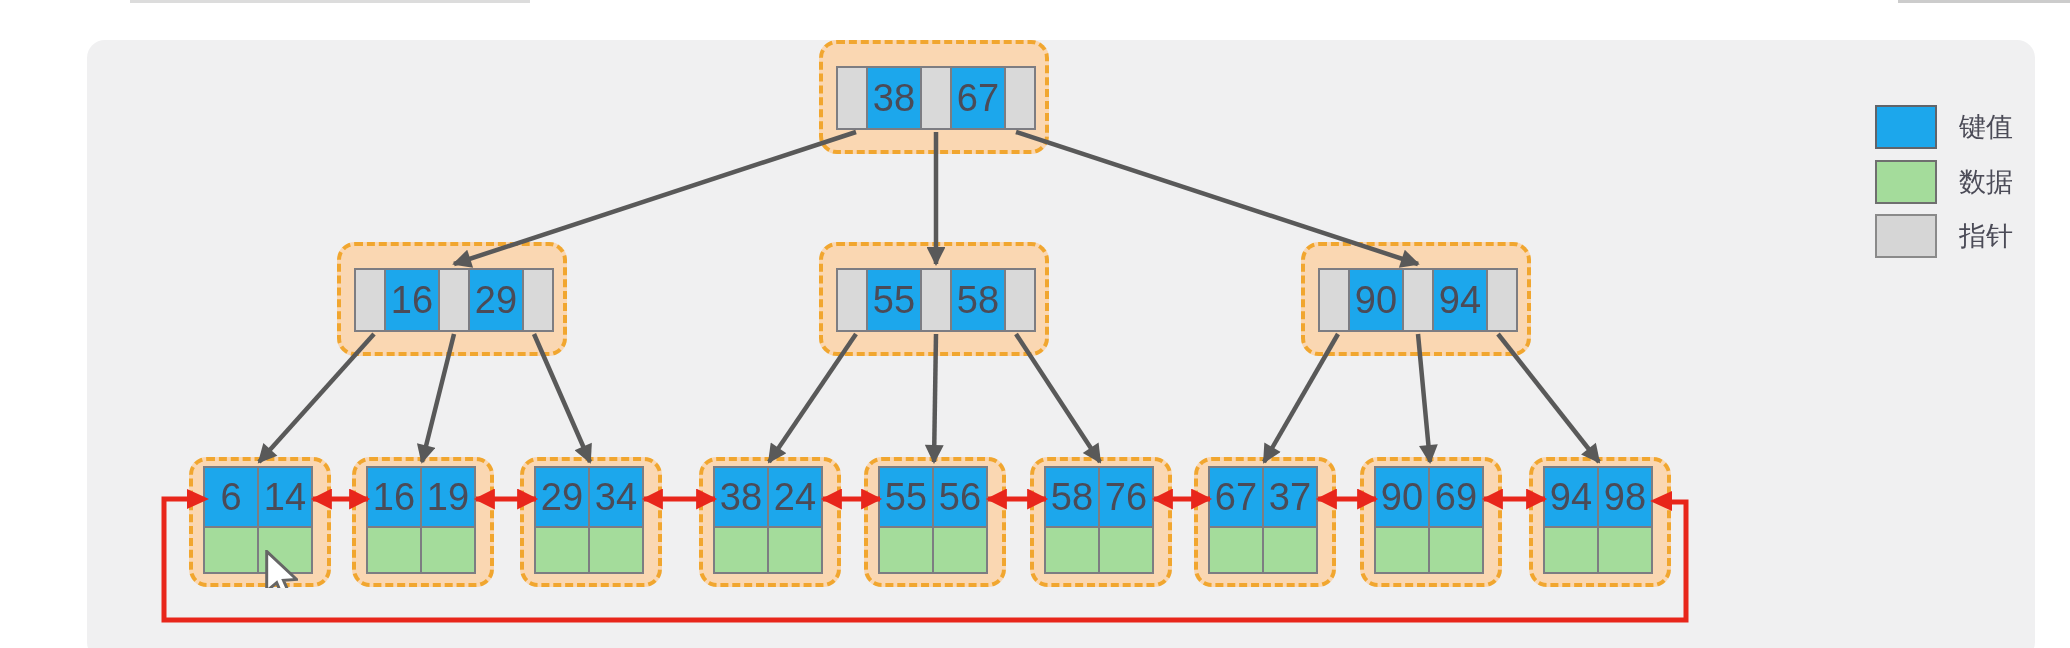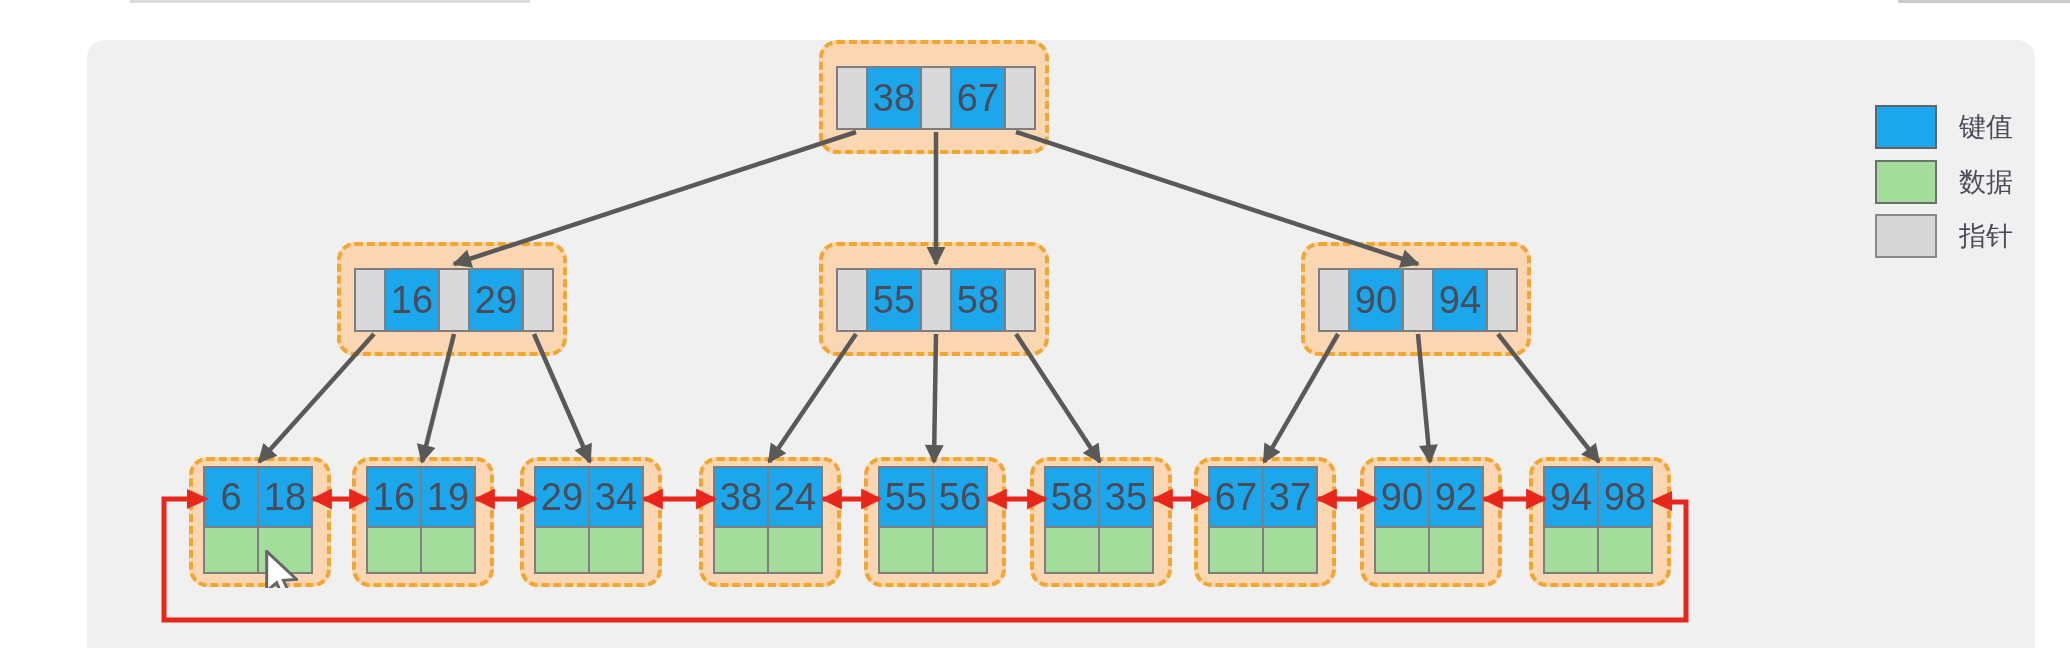--- a/index.html
+++ b/index.html
@@ -72,21 +72,21 @@
       <div class="ngrid" style="left:1318px;top:268px;grid-template-columns:28px 52px 28px 52px 28px;grid-template-rows:60px;">
         <div class="cell ptr"></div>
         <div class="cell key">90</div>
         <div class="cell ptr"></div>
         <div class="cell key">94</div>
         <div class="cell ptr"></div>
       </div>
       <div class="page-box" style="left:189px;top:457px;width:142px;height:130px;"></div>
       <div class="ngrid" style="left:203px;top:466px;grid-template-columns:52px 52px;grid-template-rows:58px 44px;">
         <div class="cell key">6</div>
-        <div class="cell key">18</div>
+        <div class="cell key">14</div>
         <div class="cell data"></div>
         <div class="cell data"></div>
       </div>
       <div class="page-box" style="left:352px;top:457px;width:142px;height:130px;"></div>
       <div class="ngrid" style="left:366px;top:466px;grid-template-columns:52px 52px;grid-template-rows:58px 44px;">
         <div class="cell key">16</div>
         <div class="cell key">19</div>
         <div class="cell data"></div>
         <div class="cell data"></div>
       </div>
@@ -107,35 +107,35 @@
       <div class="page-box" style="left:864px;top:457px;width:142px;height:130px;"></div>
       <div class="ngrid" style="left:878px;top:466px;grid-template-columns:52px 52px;grid-template-rows:58px 44px;">
         <div class="cell key">55</div>
         <div class="cell key">56</div>
         <div class="cell data"></div>
         <div class="cell data"></div>
       </div>
       <div class="page-box" style="left:1030px;top:457px;width:142px;height:130px;"></div>
       <div class="ngrid" style="left:1044px;top:466px;grid-template-columns:52px 52px;grid-template-rows:58px 44px;">
         <div class="cell key">58</div>
-        <div class="cell key">35</div>
+        <div class="cell key">76</div>
         <div class="cell data"></div>
         <div class="cell data"></div>
       </div>
       <div class="page-box" style="left:1194px;top:457px;width:142px;height:130px;"></div>
       <div class="ngrid" style="left:1208px;top:466px;grid-template-columns:52px 52px;grid-template-rows:58px 44px;">
         <div class="cell key">67</div>
         <div class="cell key">37</div>
         <div class="cell data"></div>
         <div class="cell data"></div>
       </div>
       <div class="page-box" style="left:1360px;top:457px;width:142px;height:130px;"></div>
       <div class="ngrid" style="left:1374px;top:466px;grid-template-columns:52px 52px;grid-template-rows:58px 44px;">
         <div class="cell key">90</div>
-        <div class="cell key">92</div>
+        <div class="cell key">69</div>
         <div class="cell data"></div>
         <div class="cell data"></div>
       </div>
       <div class="page-box" style="left:1529px;top:457px;width:142px;height:130px;"></div>
       <div class="ngrid" style="left:1543px;top:466px;grid-template-columns:52px 52px;grid-template-rows:58px 44px;">
         <div class="cell key">94</div>
         <div class="cell key">98</div>
         <div class="cell data"></div>
         <div class="cell data"></div>
       </div>

